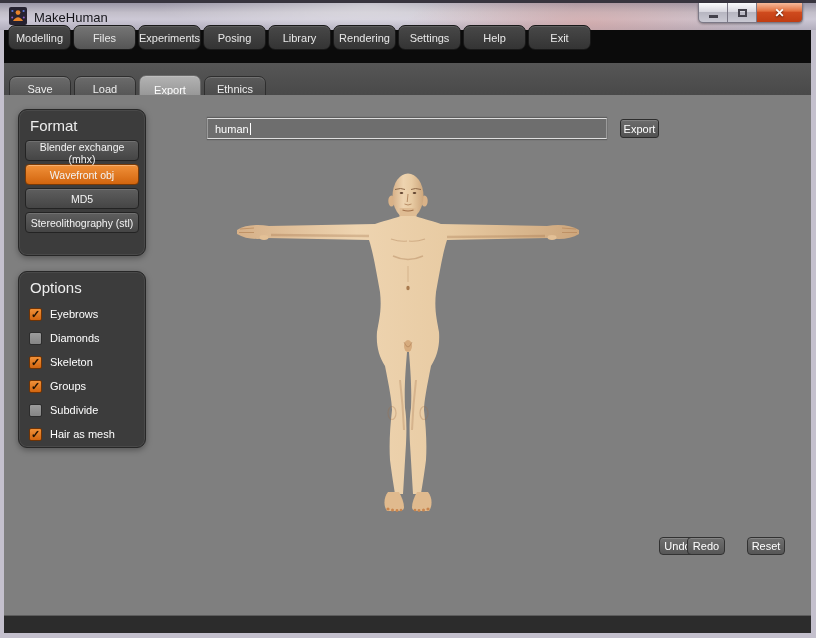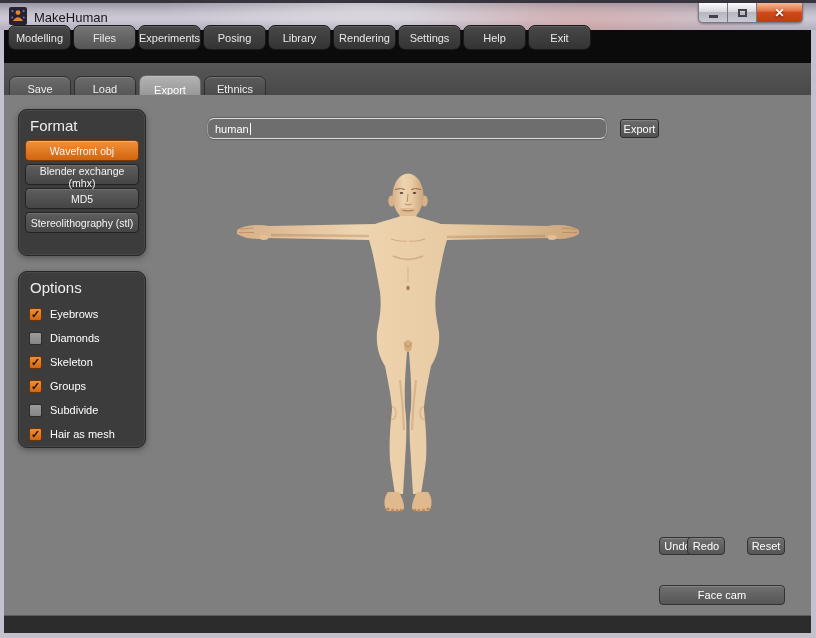--- a/index.html
+++ b/index.html
@@ -79,21 +79,21 @@
 
   .opt-row { display:flex; align-items:center; gap:8px; height:24px; padding-left:10px; cursor:pointer; }
   .checkbox { width:13px; height:13px; border-radius:2px; flex:0 0 auto;
     font-size:11px; font-weight:bold; line-height:11px; text-align:center; color:#221303; }
   .checkbox.checked { background:linear-gradient(180deg,#f09038,#d2650f); border:1px solid #6e3305; }
   .checkbox.unchecked { background:linear-gradient(180deg,#9c9c9c,#858585); border:1px solid #2c2c2c; }
   .opt-label { font-size:11px; color:#ffffff; }
 
   
   .filename-input { position:absolute; left:203px; top:23px; width:400px; height:21px;
-    background:#6e6e6e; border-radius:7px;
+    background:#6e6e6e; border-radius:0;
     border-top:1px solid #dedede; border-bottom:1px solid #dedede;
     border-left:1px solid #9b9b9b; border-right:1px solid #9b9b9b;
     box-shadow:0 -1px 1px rgba(0,0,0,.25), 0 1px 1px rgba(0,0,0,.25);
     display:flex; align-items:center; padding-left:7px; color:#fff; font-size:11px; cursor:text; }
   .caret { width:1px; height:12px; background:#ffffff; margin-left:1px; }
   .export-btn { position:absolute; left:616px; top:24px; width:39px; height:19px;
     border:1px solid #2d2d2d; border-radius:3px; font-family:inherit;
     background:linear-gradient(180deg,#6c6c6c,#525252); color:#fff; font-size:11px; cursor:pointer;
     box-shadow:inset 0 1px 0 rgba(255,255,255,.15); }
 
@@ -156,22 +156,22 @@
       <div class="subtab">Save</div>
       <div class="subtab">Load</div>
       <div class="subtab active">Export</div>
       <div class="subtab dim">Ethnics</div>
     </div>
 
     <div class="viewport">
 
       <div class="panel panel-format">
         <div class="panel-title">Format</div>
+        <button class="fmt-btn">Blender exchange (mhx)</button>
         <button class="fmt-btn selected">Wavefront obj</button>
-        <button class="fmt-btn">Blender exchange (mhx)</button>
         <button class="fmt-btn">MD5</button>
         <button class="fmt-btn">Stereolithography (stl)</button>
       </div>
 
       <div class="panel panel-options">
         <div class="panel-title">Options</div>
         <div class="opt-row">
           <span class="checkbox checked">✓</span>
           <span class="opt-label">Eyebrows</span>
         </div>
@@ -292,18 +292,17 @@
 
         <ellipse cx="169" cy="253" rx="4" ry="6.5" stroke="rgba(160,110,70,.3)" stroke-width="1.2" fill="none"></ellipse>
         <ellipse cx="201" cy="253" rx="4" ry="6.5" stroke="rgba(160,110,70,.3)" stroke-width="1.2" fill="none"></ellipse>
 
         <path d="M 177 220 Q 180 245 181 270 M 193 220 Q 190 245 189 270" stroke="rgba(150,100,60,.25)" stroke-width="2" fill="none"></path>
       </svg>
 
       <button class="cam-btn btn-undo">Undo</button>
       <button class="cam-btn btn-redo">Redo</button>
       <button class="cam-btn btn-reset">Reset</button>
-      <button class="cam-btn btn-face">Face cam</button>
     </div>
 
     <div class="statusbar"></div>
   </div>
 </div>
 
 </body></html>

